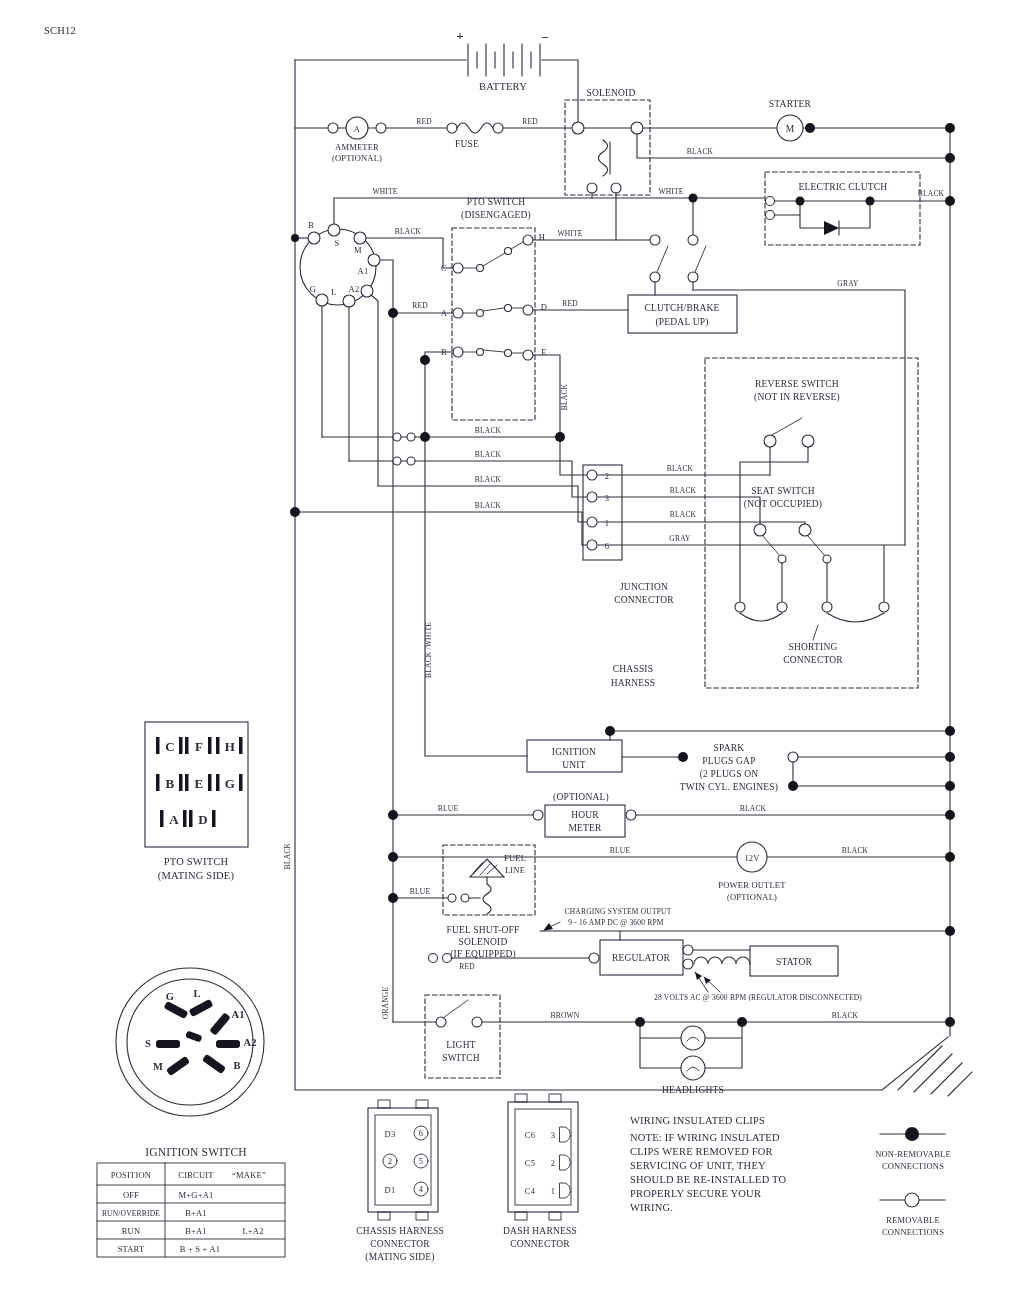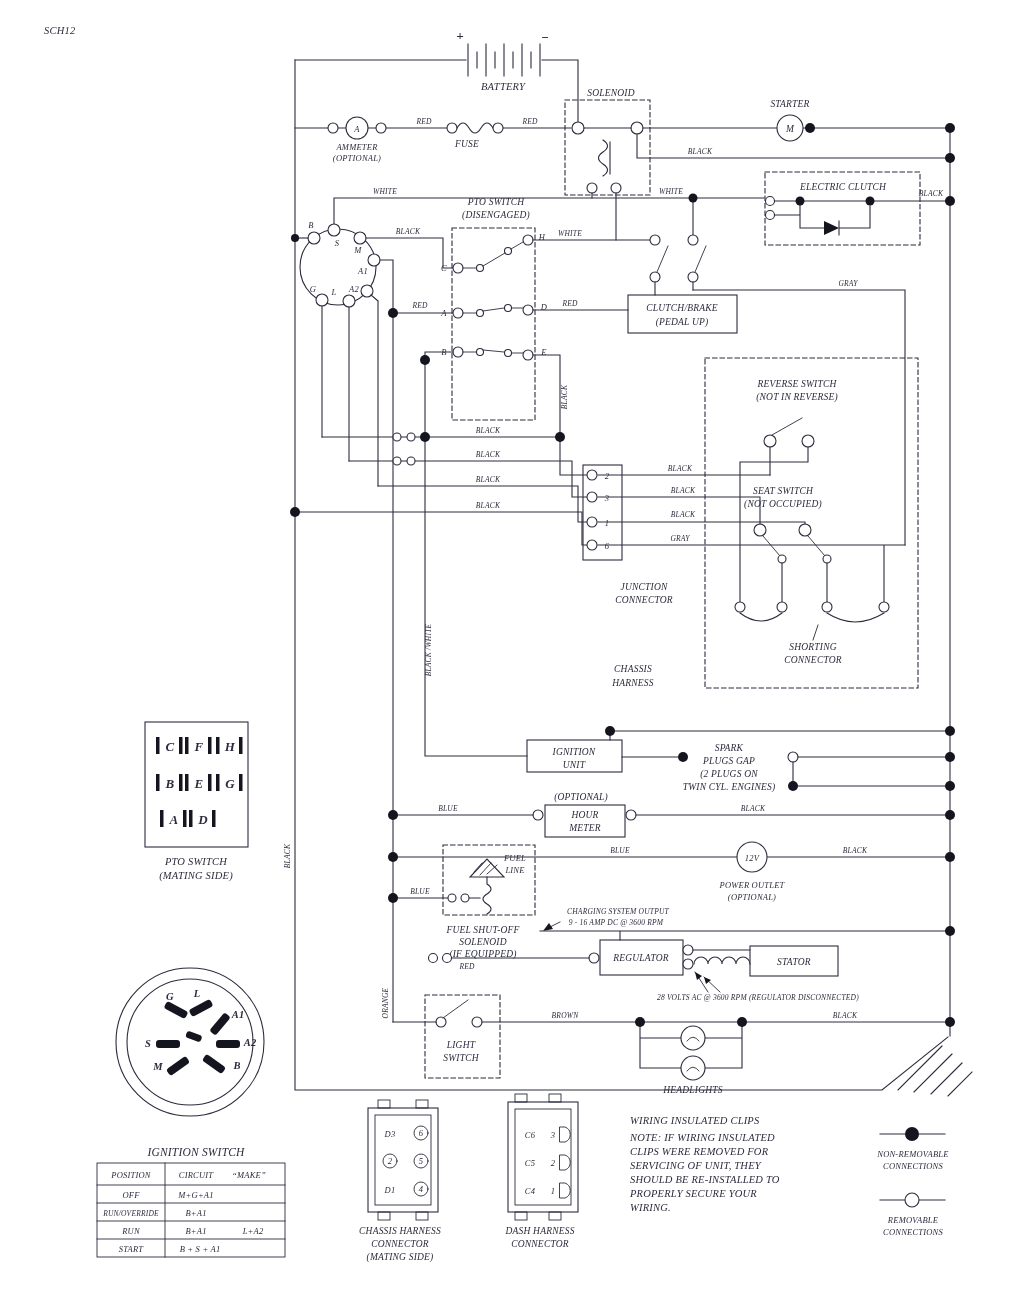--- a/index.html
+++ b/index.html
@@ -1,16 +1,16 @@
 <!DOCTYPE html>
 <html><head>
 <meta charset="utf-8">
 <style>
   html,body{margin:0;padding:0;background:#ffffff;}
-  #stage{position:relative;width:1024px;height:1293px;background:#ffffff;overflow:hidden;font-style:italic;}
+  #stage{position:relative;width:1024px;height:1293px;background:#ffffff;overflow:hidden;}
   svg{position:absolute;left:0;top:0;}
   .w{fill:none;stroke:#2c2c3e;stroke-width:1.1;stroke-linecap:square;}
   .thin{stroke-width:0.9;}
   .dash{stroke-dasharray:4.5 3;}
   .oc{fill:#ffffff;stroke:#2c2c3e;stroke-width:1.1;}
   .dot{fill:#15151f;stroke:none;}
   .bar{fill:#15151f;stroke:none;}
   text{font-family:"Liberation Serif","DejaVu Serif",serif;fill:#2c2c3e;letter-spacing:.2px;}
   .t7{font-size:7.5px;} .t8{font-size:8.5px;} .t9{font-size:9.5px;}
   .t10{font-size:10.5px;} .t11{font-size:11.5px;} .t13{font-size:13px;font-weight:bold;}

